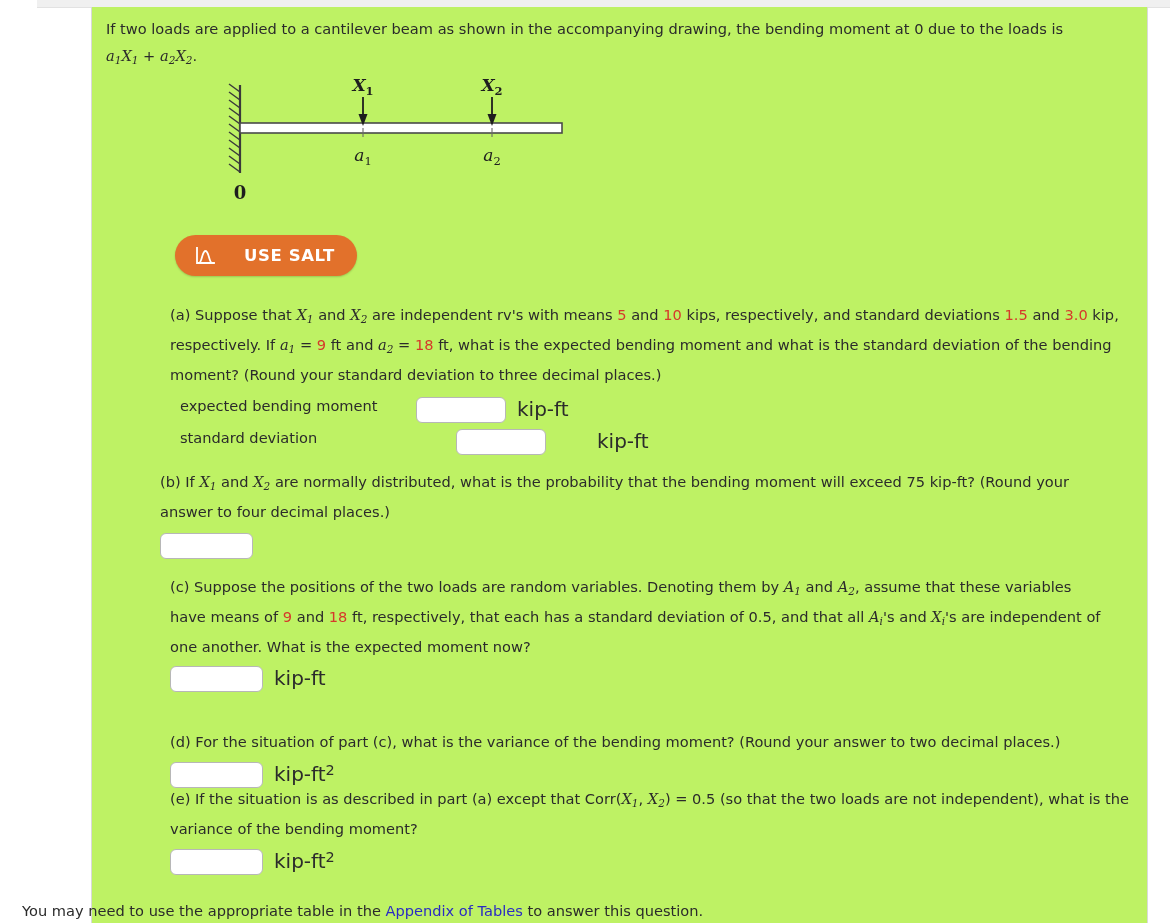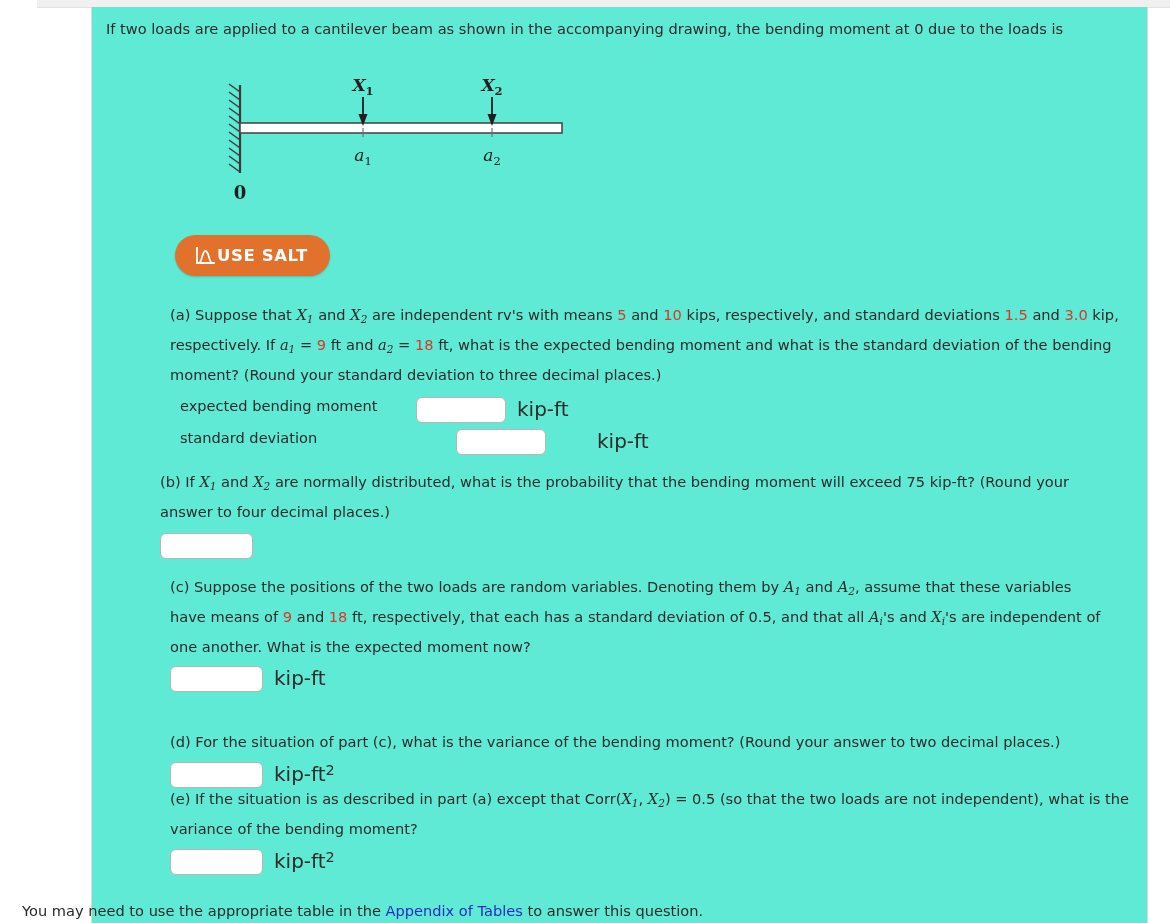--- a/index.html
+++ b/index.html
@@ -23,21 +23,21 @@
     border-bottom: 1px solid #e2e2e2;
   }
   #content-frame {
     position: absolute;
     left: 91px; top: 7px;
     width: 1057px;
     height: 916px;
     border-left: 1px solid #d9d9d9;
     border-right: 1px solid #d9d9d9;
     box-sizing: border-box;
-    background: #5eead4;
+    background: #bef264;
   }
   .inner {
     position: relative;
     width: 100%;
     height: 100%;
     box-sizing: border-box;
   }
 
   
   .body-text {
@@ -81,21 +81,21 @@
     padding: 0 22px 0 19px;
     box-sizing: border-box;
     cursor: pointer;
     box-shadow: 0 1px 2px rgba(0,0,0,0.18);
   }
   #salt-btn .salt-label {
     color: #ffffff;
     font-size: 16.5px;
     font-weight: bold;
     letter-spacing: 0.6px;
-    margin-left: 1px;
+    margin-left: 28px;
     font-family: "DejaVu Sans", "Liberation Sans", sans-serif;
   }
 
   
   .part { position: absolute; width: 1000px; }
   .part .q { }
   .answer-row {
     display: flex;
     align-items: flex-start;
     margin-top: 7px;
@@ -147,20 +147,21 @@
 </head>
 <body>
 
 <div id="top-band"></div>
 
 <div id="content-frame">
 <div class="inner">
 
   <div id="prompt">
     <div class="body-text">If two loads are applied to a cantilever beam as shown in the accompanying drawing, the bending moment at 0 due to the loads is</div>
+    <div class="body-text line2"><i class="var"><span>a</span><sub>1</sub></i><i class="var"><span>X</span><sub>1</sub></i><span> + </span><i class="var"><span>a</span><sub>2</sub></i><i class="var"><span>X</span><sub>2</sub></i><span>.</span></div>
   </div>
 
   <div id="diagram">
     <svg width="390" height="135" viewBox="0 0 390 135" xmlns="http://www.w3.org/2000/svg">
 
       <line x1="18" y1="10" x2="18" y2="98" stroke="#3a3a3a" stroke-width="2.2"></line>
 
       <g stroke="#3a3a3a" stroke-width="1.5">
         <line x1="18" y1="17" x2="7" y2="9"></line>
         <line x1="18" y1="25" x2="7" y2="17"></line>

